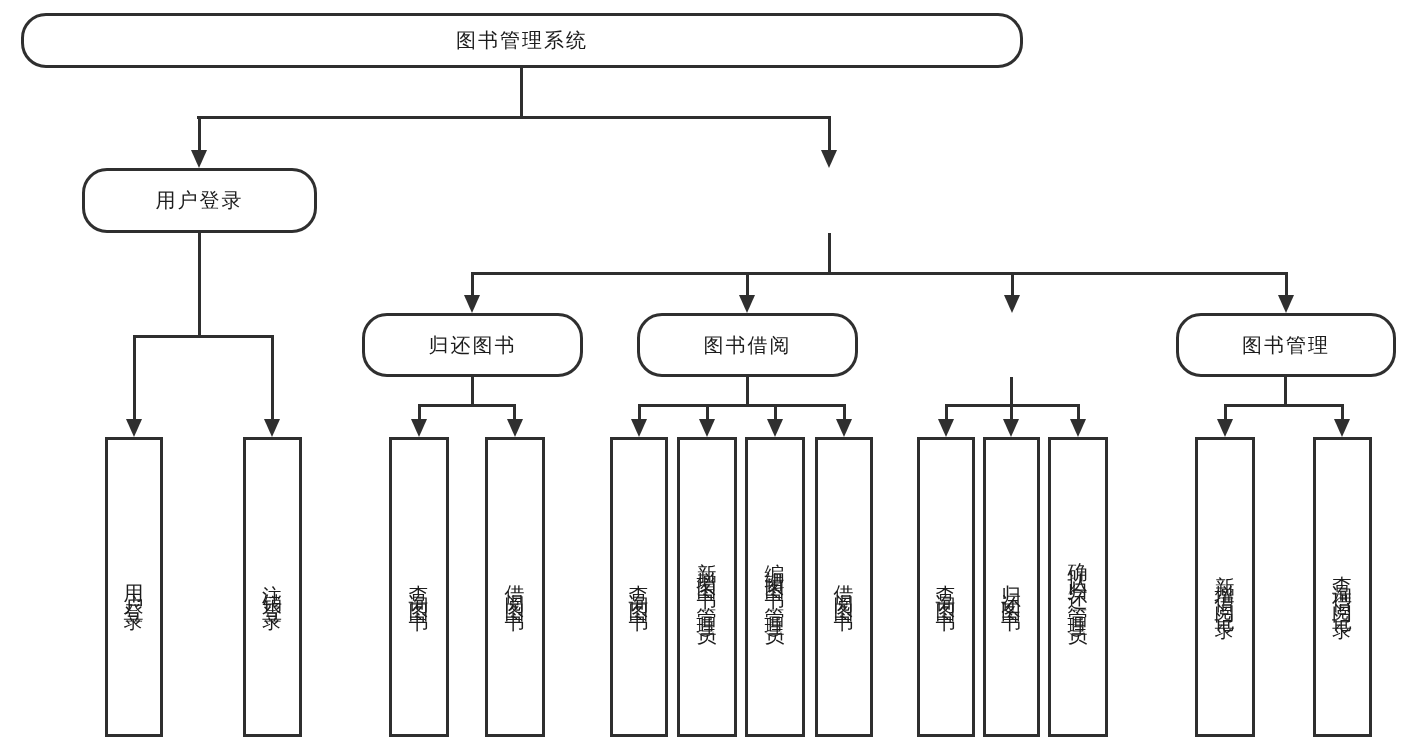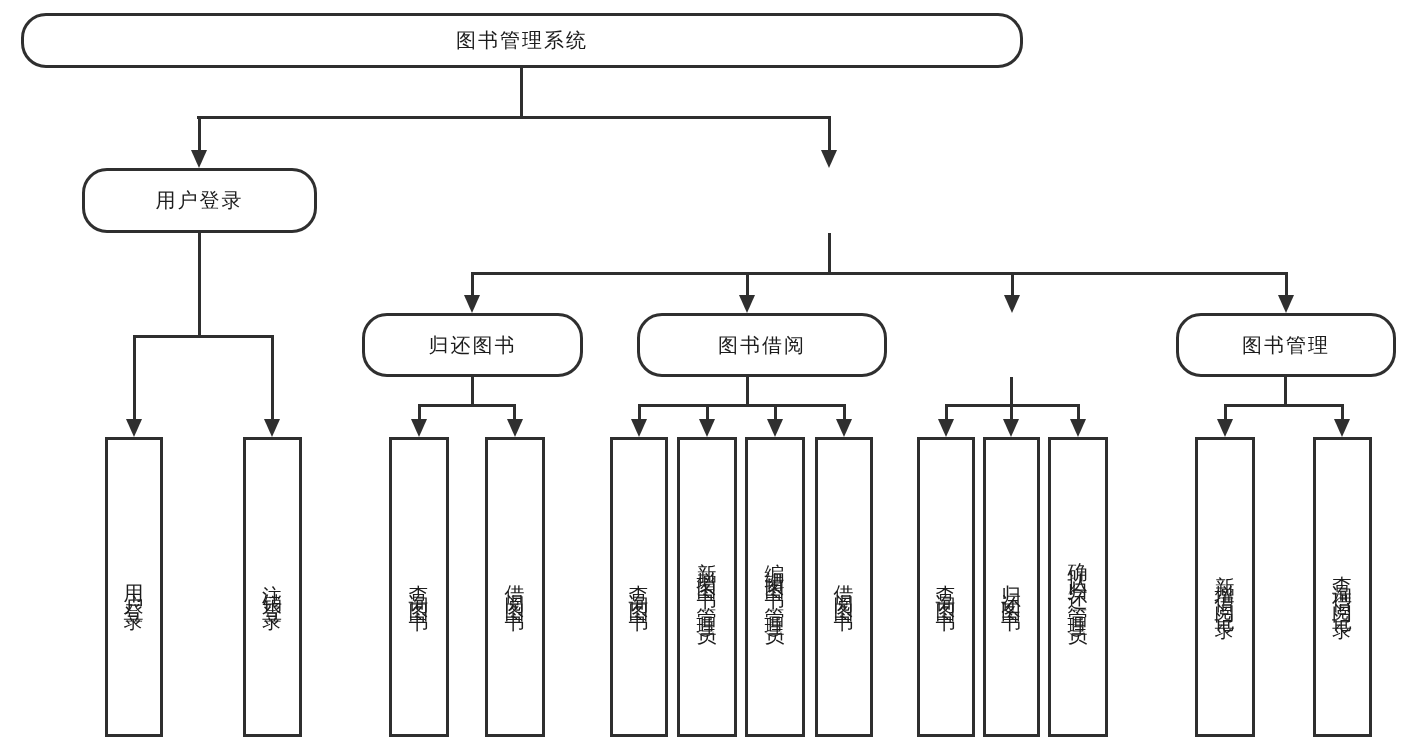--- a/index.html
+++ b/index.html
@@ -83,21 +83,21 @@
   <div class="vline" style="left:746px;top:272px;height:26px;"></div>
   <div class="arrow" style="left:739px;top:295px;"></div>
   <div class="vline" style="left:1011px;top:272px;height:26px;"></div>
   <div class="arrow" style="left:1004px;top:295px;"></div>
   <div class="vline" style="left:1285px;top:272px;height:26px;"></div>
   <div class="arrow" style="left:1278px;top:295px;"></div>
 
   <div class="box hbox" style="left:362px;top:313px;width:221px;height:64px;">
     <span>归还图书</span>
   </div>
-  <div class="box hbox" style="left:637px;top:313px;width:250px;height:64px;">
+  <div class="box hbox" style="left:637px;top:313px;width:221px;height:64px;">
     <span>图书借阅</span>
   </div>
   <div class="box hbox" style="left:1176px;top:313px;width:220px;height:64px;">
     <span>图书管理</span>
   </div>
 
   <div class="vline" style="left:471px;top:377px;height:30px;"></div>
   <div class="hline" style="left:418px;top:404px;width:98px;"></div>
   <div class="vline" style="left:418px;top:404px;height:17px;"></div>
   <div class="arrow" style="left:411px;top:419px;"></div>

